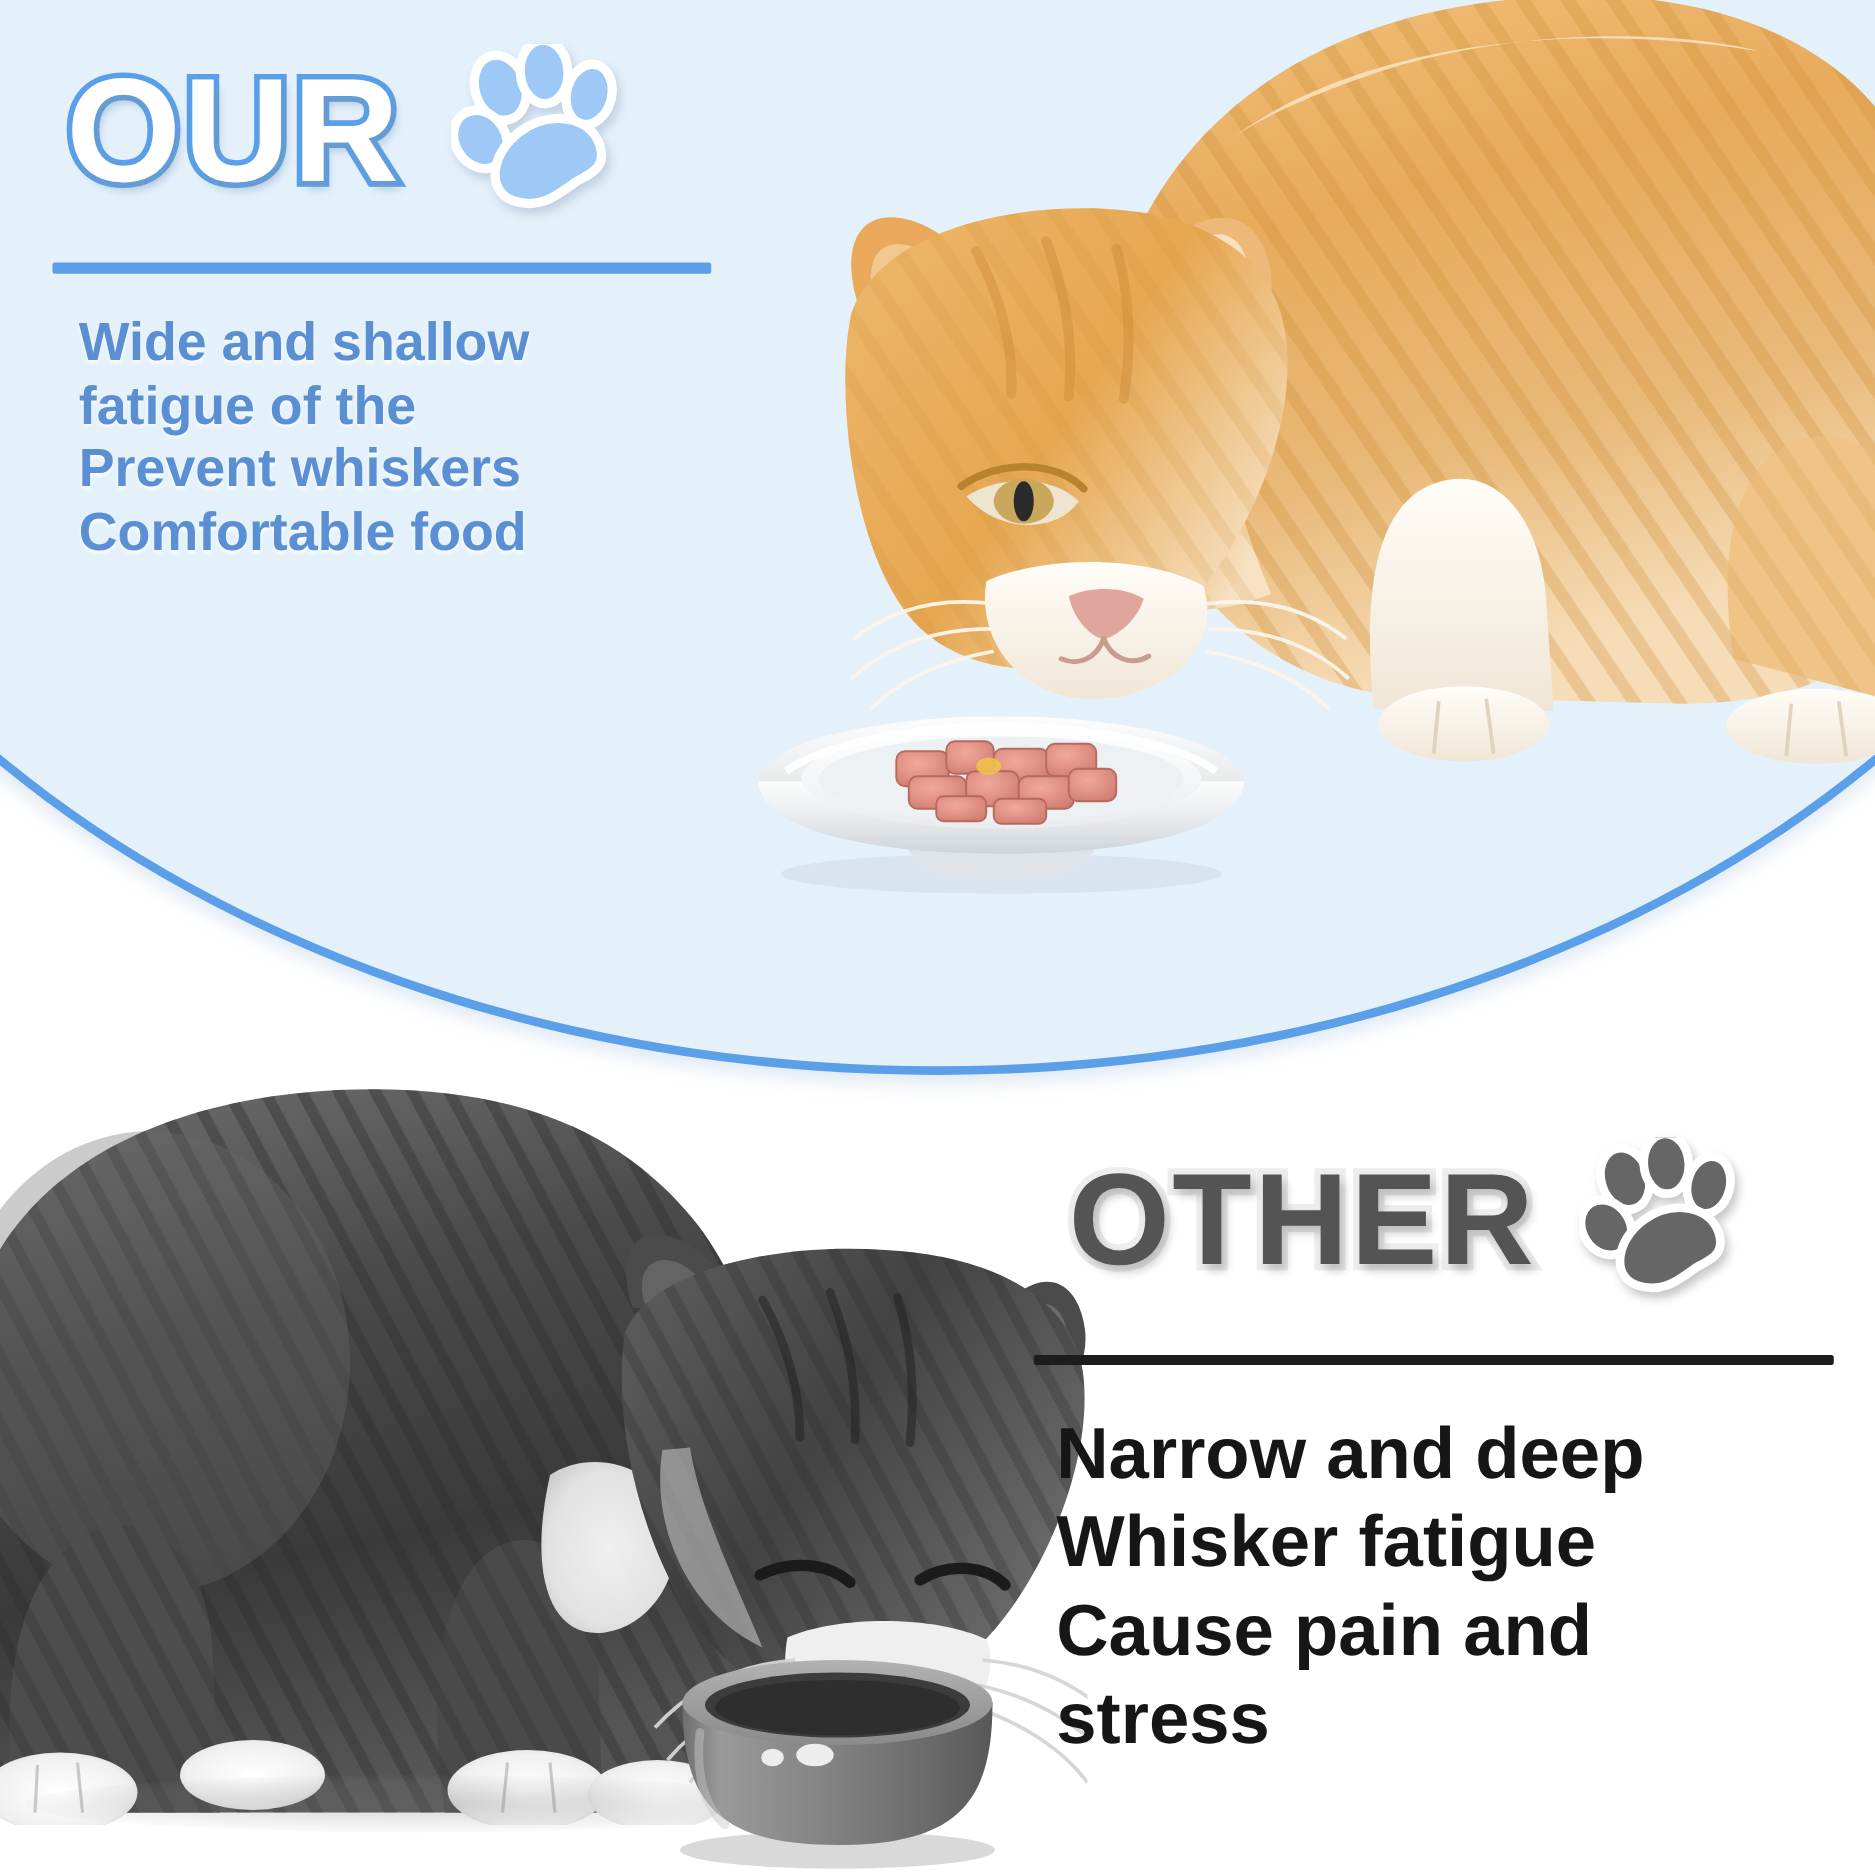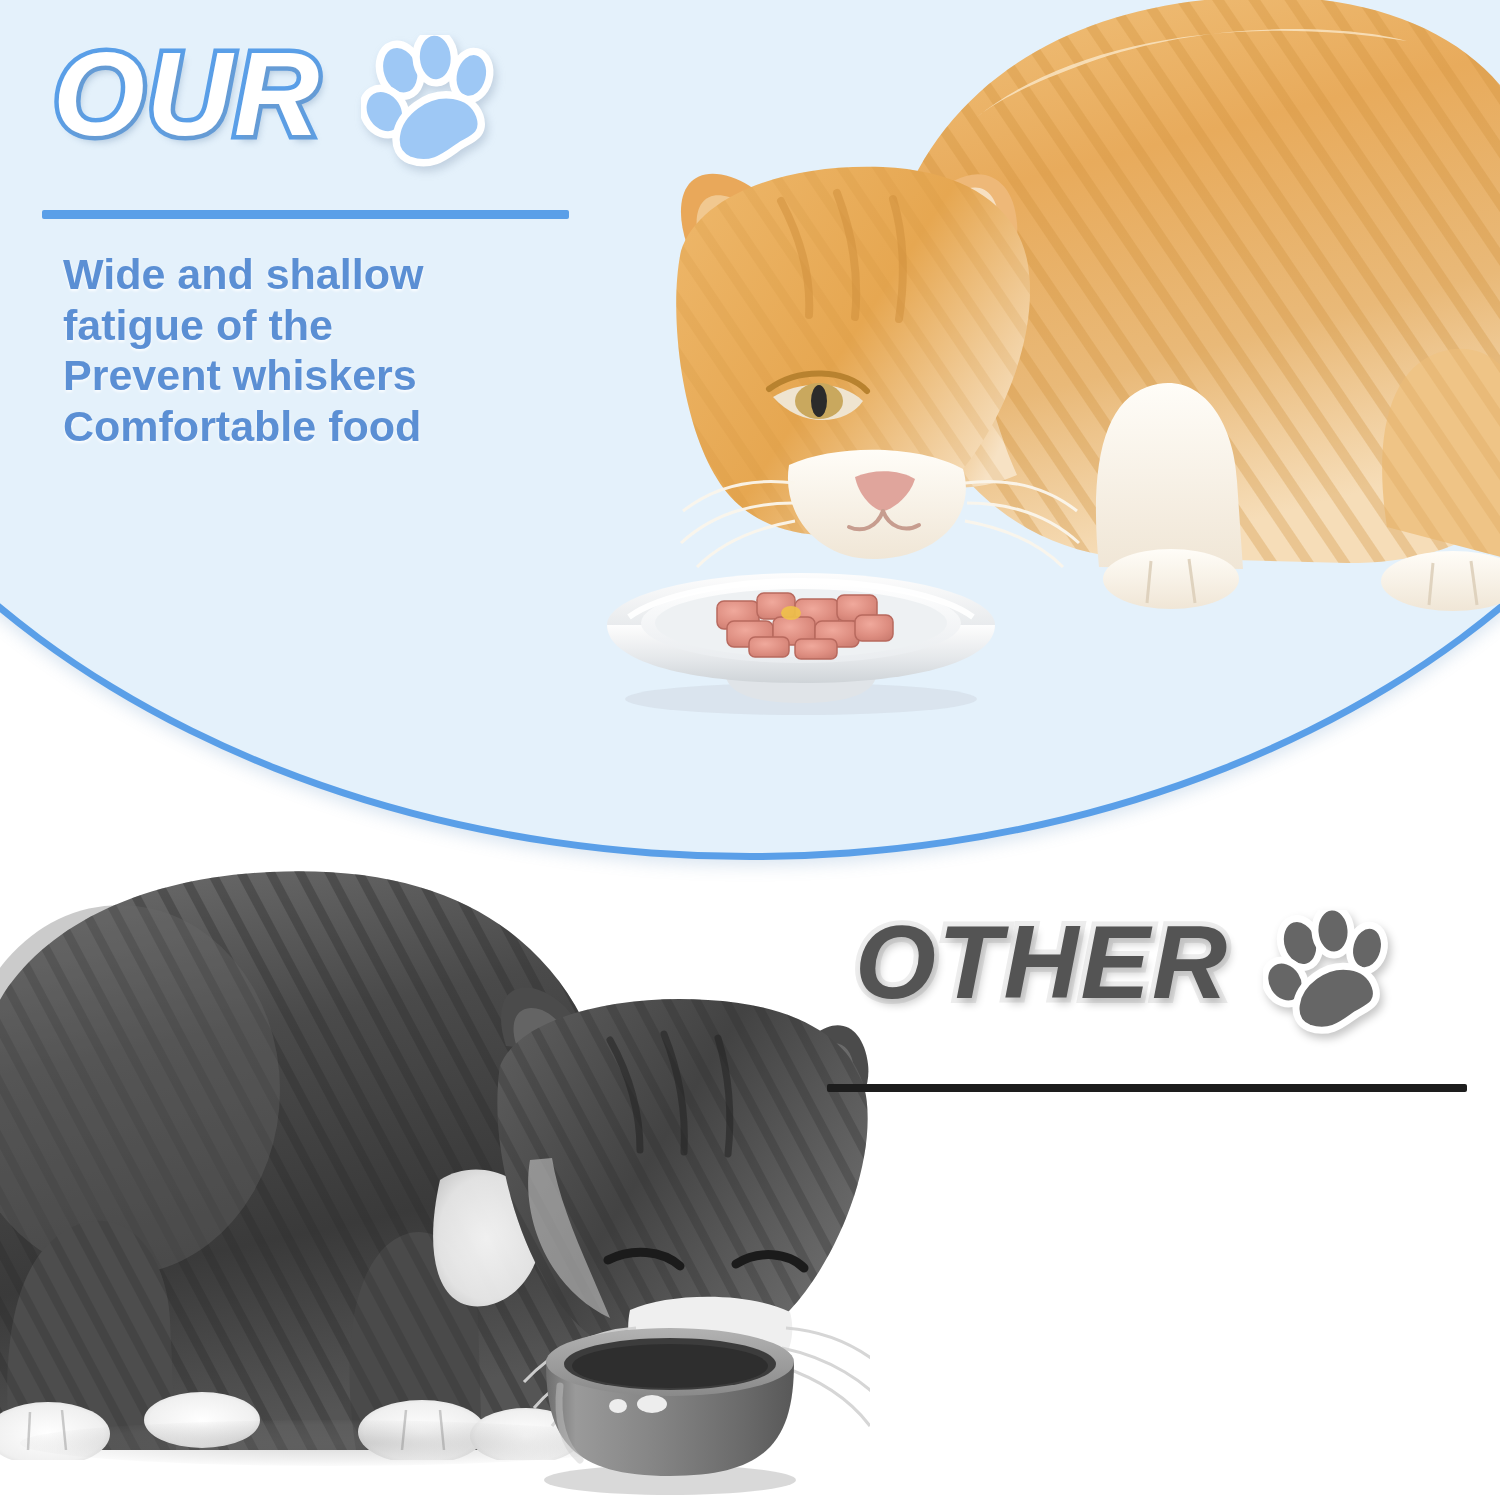--- a/index.html
+++ b/index.html
@@ -21,21 +21,21 @@
     border-radius:50%;
     border:7px solid #5a9fe8;
     box-sizing:border-box;
     overflow:hidden;
     box-shadow:0 6px 16px rgba(90,140,190,.22);
   }
   
   .tp-inner{position:absolute;left:260px;top:640px;width:1500px;height:1500px;}
 
   
-  .head-row{position:absolute;display:flex;align-items:flex-start;font-style:italic;}
+  .head-row{position:absolute;display:flex;align-items:center;}
   .head-our{left:46px;top:28px;}
   .head-other{left:855px;top:910px;}
 
   .word{
     font-weight:bold;
     letter-spacing:2px;
     line-height:1;
     white-space:nowrap;
   }
   .word-our{
@@ -234,20 +234,24 @@
             <ellipse cx="22" cy="72" rx="19" ry="23" transform="rotate(-32 22 72)"></ellipse>
             <path d="M 46 118 C 26 110 30 82 52 66 C 74 50 104 54 112 76
                      C 118 94 104 98 94 104 C 82 112 68 126 46 118 Z"></path>
           </g>
         </svg>
       </span>
     </div>
 
     <div class="rule rule-other" style="top:324px;"></div>
 
+    <div class="body-text body-other" style="top:368px;">Narrow and deep
+Whisker fatigue
+Cause pain and
+stress</div>
   </div>
 
   <div class="top-panel">
     <div class="tp-inner">
 
       <div class="photo ocat">
         <svg width="900" height="720" viewBox="0 0 900 720">
           <defs>
             <linearGradient id="ofur" x1="0" y1="0" x2="0.3" y2="1">
               <stop offset="0%" stop-color="#f0c07a"></stop>

